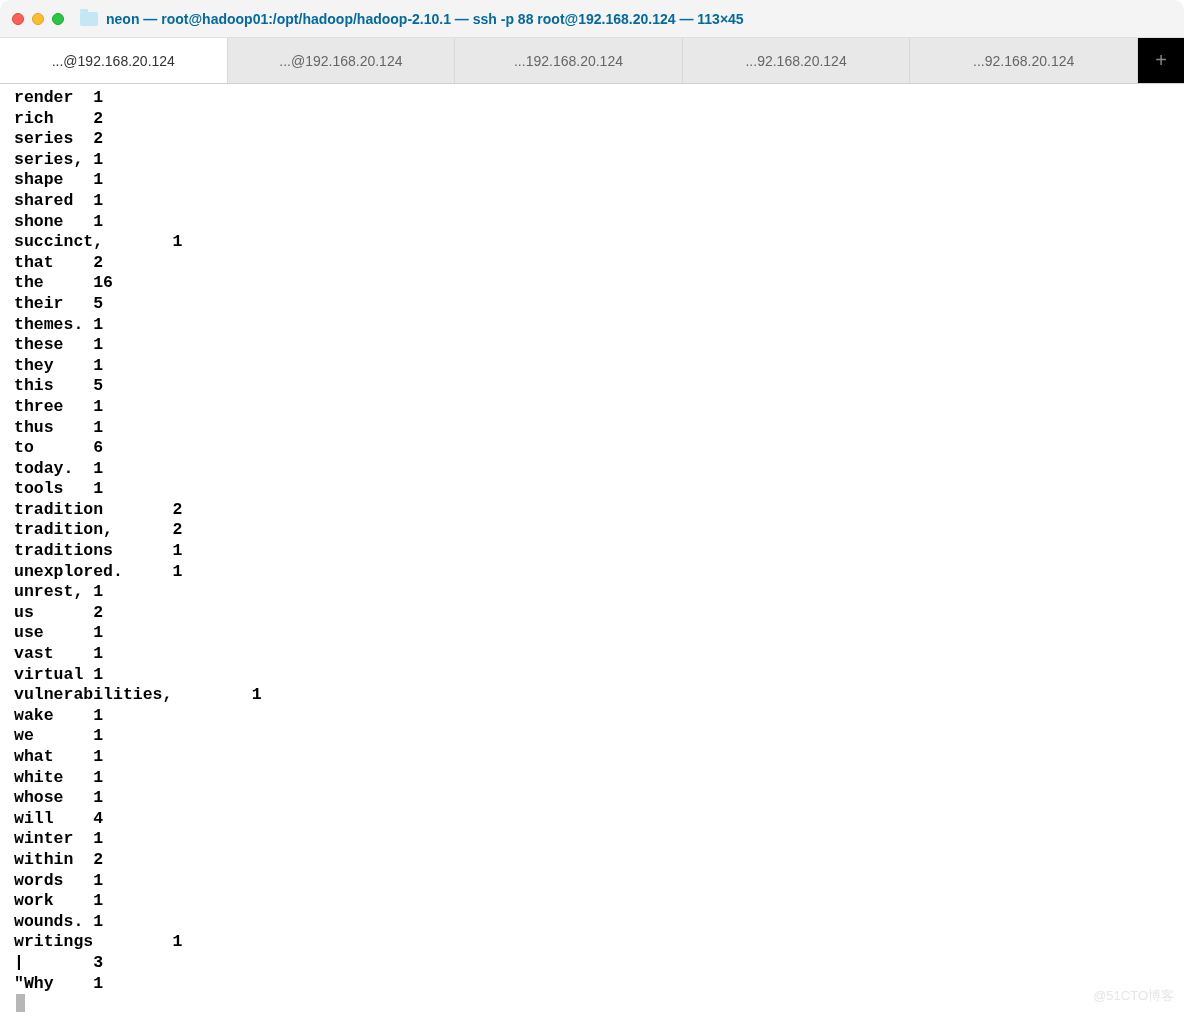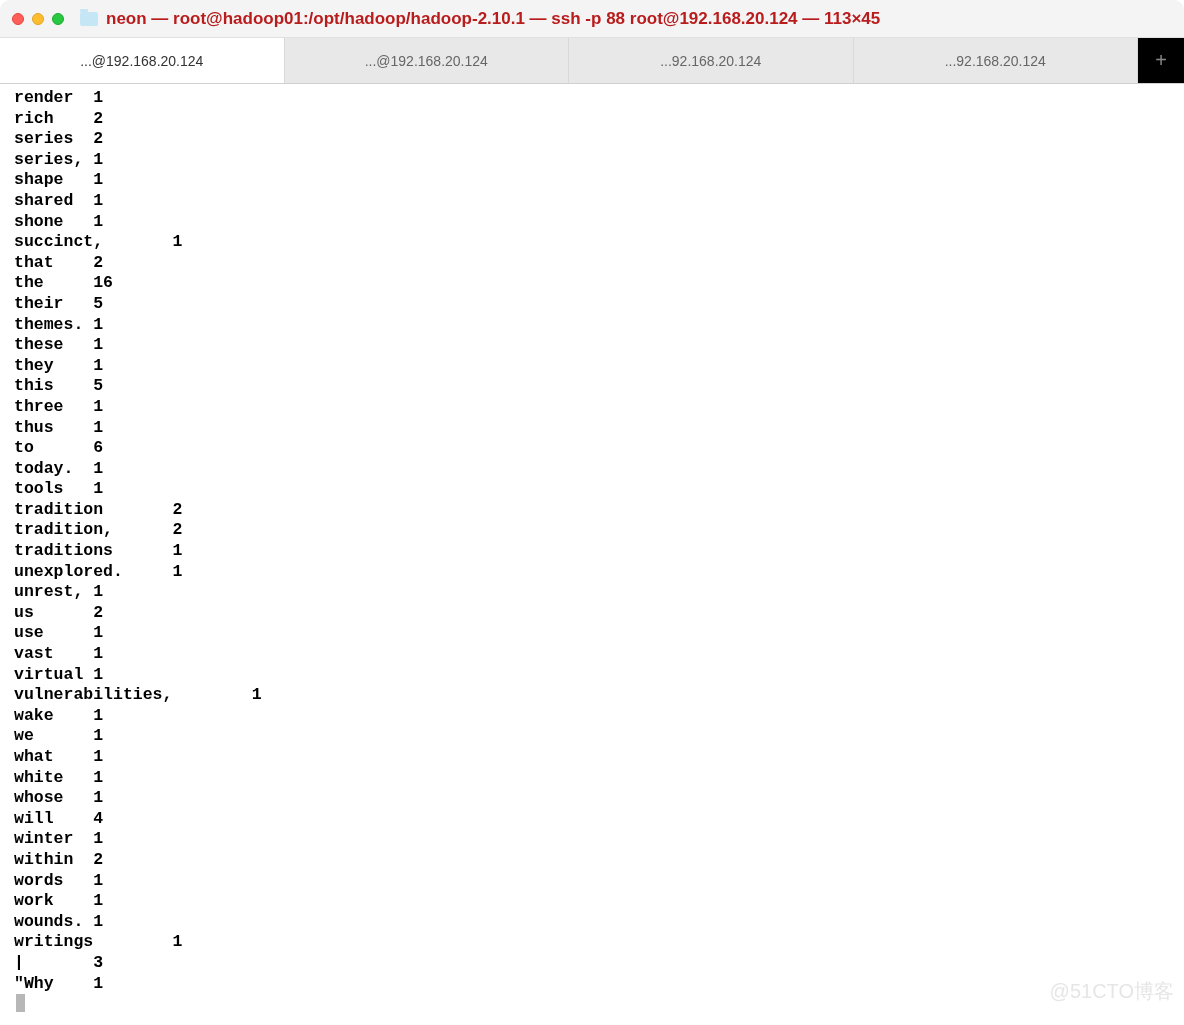--- a/index.html
+++ b/index.html
@@ -35,23 +35,23 @@
     background: #c4e6f5;
     border-radius: 2px;
     margin-right: 8px;
     position: relative;
   }
   .folder-icon::before {
     content: ""; position: absolute; top: -3px; left: 0;
     width: 8px; height: 3px; background: #c4e6f5; border-radius: 1px 1px 0 0;
   }
   .window-title {
-    font-size: 17px;
+    font-size: 14px;
     font-weight: 600;
-    color: #b91c1c;
+    color: #0369a1;
     white-space: nowrap;
     overflow: hidden;
     text-overflow: ellipsis;
   }
   .tabbar {
     height: 46px;
     background: #000000;
     display: flex;
     border-bottom: 1px solid #d0d0d0;
   }
@@ -94,21 +94,21 @@
     display: inline-block;
     width: 9px; height: 18px;
     background: #b7b7b7;
     margin-left: 2px;
     vertical-align: middle;
   }
   .watermark {
     position: absolute;
     right: 10px;
     bottom: 20px;
-    font-size: 20px;
+    font-size: 13px;
     color: #e6e6e6;
   }
 </style>
 </head>
 <body>
 
 <div class="titlebar">
   <div class="traffic-lights">
     <div class="tl red"></div>
     <div class="tl yellow"></div>
@@ -117,20 +117,23 @@
   <div class="folder-icon"></div>
   <div class="window-title">neon — root@hadoop01:/opt/hadoop/hadoop-2.10.1 — ssh -p 88 root@192.168.20.124 — 113×45</div>
 </div>
 
 <div class="tabbar">
   <div class="tab active">
       <span>...@192.168.20.124</span>
     </div>
   <div class="tab">
       <span>...@192.168.20.124</span>
+    </div>
+  <div class="tab">
+      <span>...192.168.20.124</span>
     </div>
   <div class="tab">
       <span>...92.168.20.124</span>
     </div>
   <div class="tab">
       <span>...92.168.20.124</span>
     </div>
   <div class="tab-add">
       <span>+</span>
     </div>

